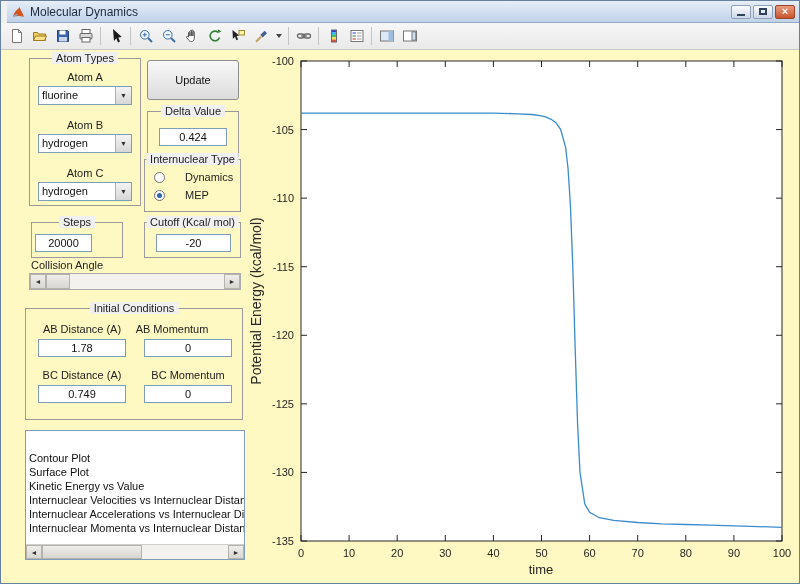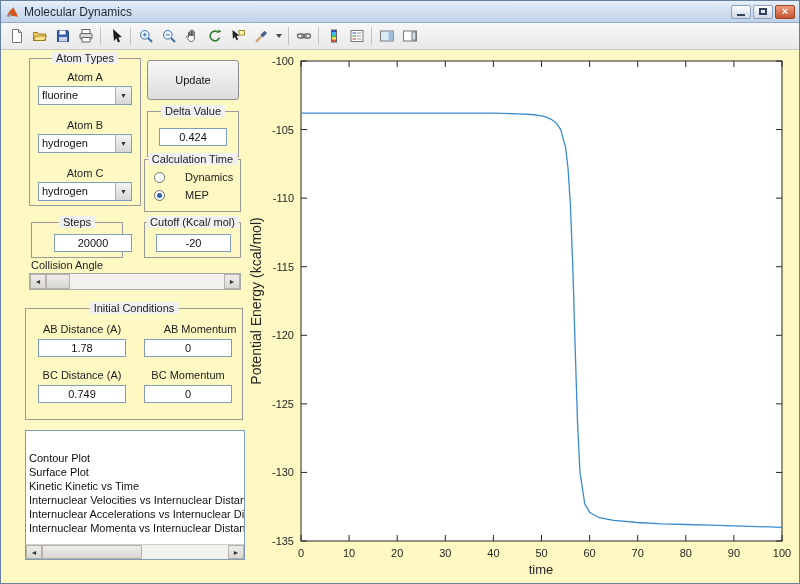--- a/index.html
+++ b/index.html
@@ -1,20 +1,20 @@
 <!DOCTYPE html>
 <html><head>
 <meta charset="utf-8">
 <style>
   * { box-sizing: border-box; margin: 0; padding: 0; }
   html,body { width:800px; height:584px; background:#fff; font-family:"Liberation Sans",sans-serif; }
   .window { position:relative; width:800px; height:584px; border:1px solid #66809f; background:#f0f0f0; overflow:hidden; }
 
   
-  .titlebar { height:22px; display:flex; align-items:center; padding:8px 4px; background:linear-gradient(#e6eef9,#c0d2e8); border-bottom:1px solid #96a9c2; }
+  .titlebar { height:22px; display:flex; align-items:center; padding:8px 4px; background:linear-gradient(#e6eef9,#c0d2e8); border-bottom:1px solid #96a9c2;margin-left:6px; }
   .title-text { font-size:12px; color:#1c2a3a; margin-left:5px; }
   .win-btns { margin-left:auto; display:flex; gap:2px; }
   .win-btn { width:20px; height:14px; border:1px solid #8fa0ba; border-radius:2px; background:linear-gradient(#fdfdfd,#ccd7e6); display:flex; align-items:center; justify-content:center; cursor:default; }
   .win-btn .min-glyph { display:block; width:8px; height:2px; background:#33425c; margin-top:6px; }
   .win-btn .max-glyph { display:block; width:8px; height:7px; border:2px solid #33425c; }
   .win-btn.close { background:linear-gradient(#eb9a7c,#c8542f); border-color:#9a4525; }
   .win-btn.close span { color:#fff; font-size:11px; font-weight:bold; line-height:1; }
 
   
   .toolbar { height:27px; display:flex; align-items:center; padding:0 4px; background:linear-gradient(#f7f7f7,#e9e9e9); border-bottom:1px solid #c8c8c8; }
@@ -223,66 +223,66 @@
     </div>
 
     <button class="btn-update">Update</button>
 
     <div class="group" style="left:146px; top:61px; width:92px; height:46px;">
       <span class="gtitle">Delta Value</span>
       <input class="edit" style="left: 11px; top: 16px; width: 68px;" readonly="" value="0.424">
     </div>
 
     <div class="group" style="left:143px; top:109px; width:97px; height:53px;">
-      <span class="gtitle">Calculation Time</span>
+      <span class="gtitle">Internuclear Type</span>
       <div class="radio-row" style="top:11px;">
         <span class="radio"></span>
         <span class="radio-label">Dynamics</span>
       </div>
       <div class="radio-row" style="top:29px;">
         <span class="radio checked"></span>
         <span class="radio-label">MEP</span>
       </div>
     </div>
 
     <div class="group" style="left:30px; top:172px; width:92px; height:36px;">
       <span class="gtitle">Steps</span>
-      <input class="edit" style="left: 22px; top: 11px; width: 78px;" readonly="" value="20000">
+      <input class="edit" style="left: 3px; top: 11px; width: 57px;" readonly="" value="20000">
     </div>
 
     <div class="group" style="left:143px; top:172px; width:97px; height:36px;">
       <span class="gtitle">Cutoff (Kcal/ mol)</span>
       <input class="edit" style="left: 11px; top: 11px; width: 75px;" readonly="" value="-20">
     </div>
 
     <span class="lbl" style="left:30px; top:209px; text-align:left;">Collision Angle</span>
     <div class="hscroll" style="position:absolute; left:28px; top:223px; width:212px; height:17px;">
       <span class="sb-btn">◄</span>
       <span class="sb-thumb" style="width:24px;"></span>
       <span class="sb-track"></span>
       <span class="sb-btn">►</span>
     </div>
 
     <div class="group" style="left:24px; top:258px; width:218px; height:112px;">
       <span class="gtitle">Initial Conditions</span>
       <span class="lbl" style="left:8px; top:14px; width:96px;">AB Distance (A)</span>
-      <span class="lbl" style="left:126px; top:14px; width:96px;">AB Momentum</span>
+      <span class="lbl" style="left:98px; top:14px; width:96px;">AB Momentum</span>
       <input class="edit" style="left: 12px; top: 30px; width: 88px;" readonly="" value="1.78">
       <input class="edit" style="left: 118px; top: 30px; width: 88px;" readonly="" value="0">
       <span class="lbl" style="left:8px; top:60px; width:96px;">BC Distance (A)</span>
       <span class="lbl" style="left:114px; top:60px; width:96px;">BC Momentum</span>
       <input class="edit" style="left: 12px; top: 76px; width: 88px;" readonly="" value="0.749">
       <input class="edit" style="left: 118px; top: 76px; width: 88px;" readonly="" value="0">
     </div>
 
     <div class="listbox">
       <div class="lb-items">
           <div class="lb-item">Contour Plot</div>
           <div class="lb-item">Surface Plot</div>
-          <div class="lb-item">Kinetic Kinetic vs Time</div>
+          <div class="lb-item">Kinetic Energy vs Value</div>
           <div class="lb-item">Internuclear Velocities vs Internuclear Distance</div>
           <div class="lb-item">Internuclear Accelerations vs Internuclear Distance</div>
           <div class="lb-item">Internuclear Momenta vs Internuclear Distance</div>
         </div>
       <div class="hscroll lb-hscroll">
         <span class="sb-btn">◄</span>
         <span class="sb-thumb" style="width:100px;"></span>
         <span class="sb-track"></span>
         <span class="sb-btn">►</span>
       </div>

